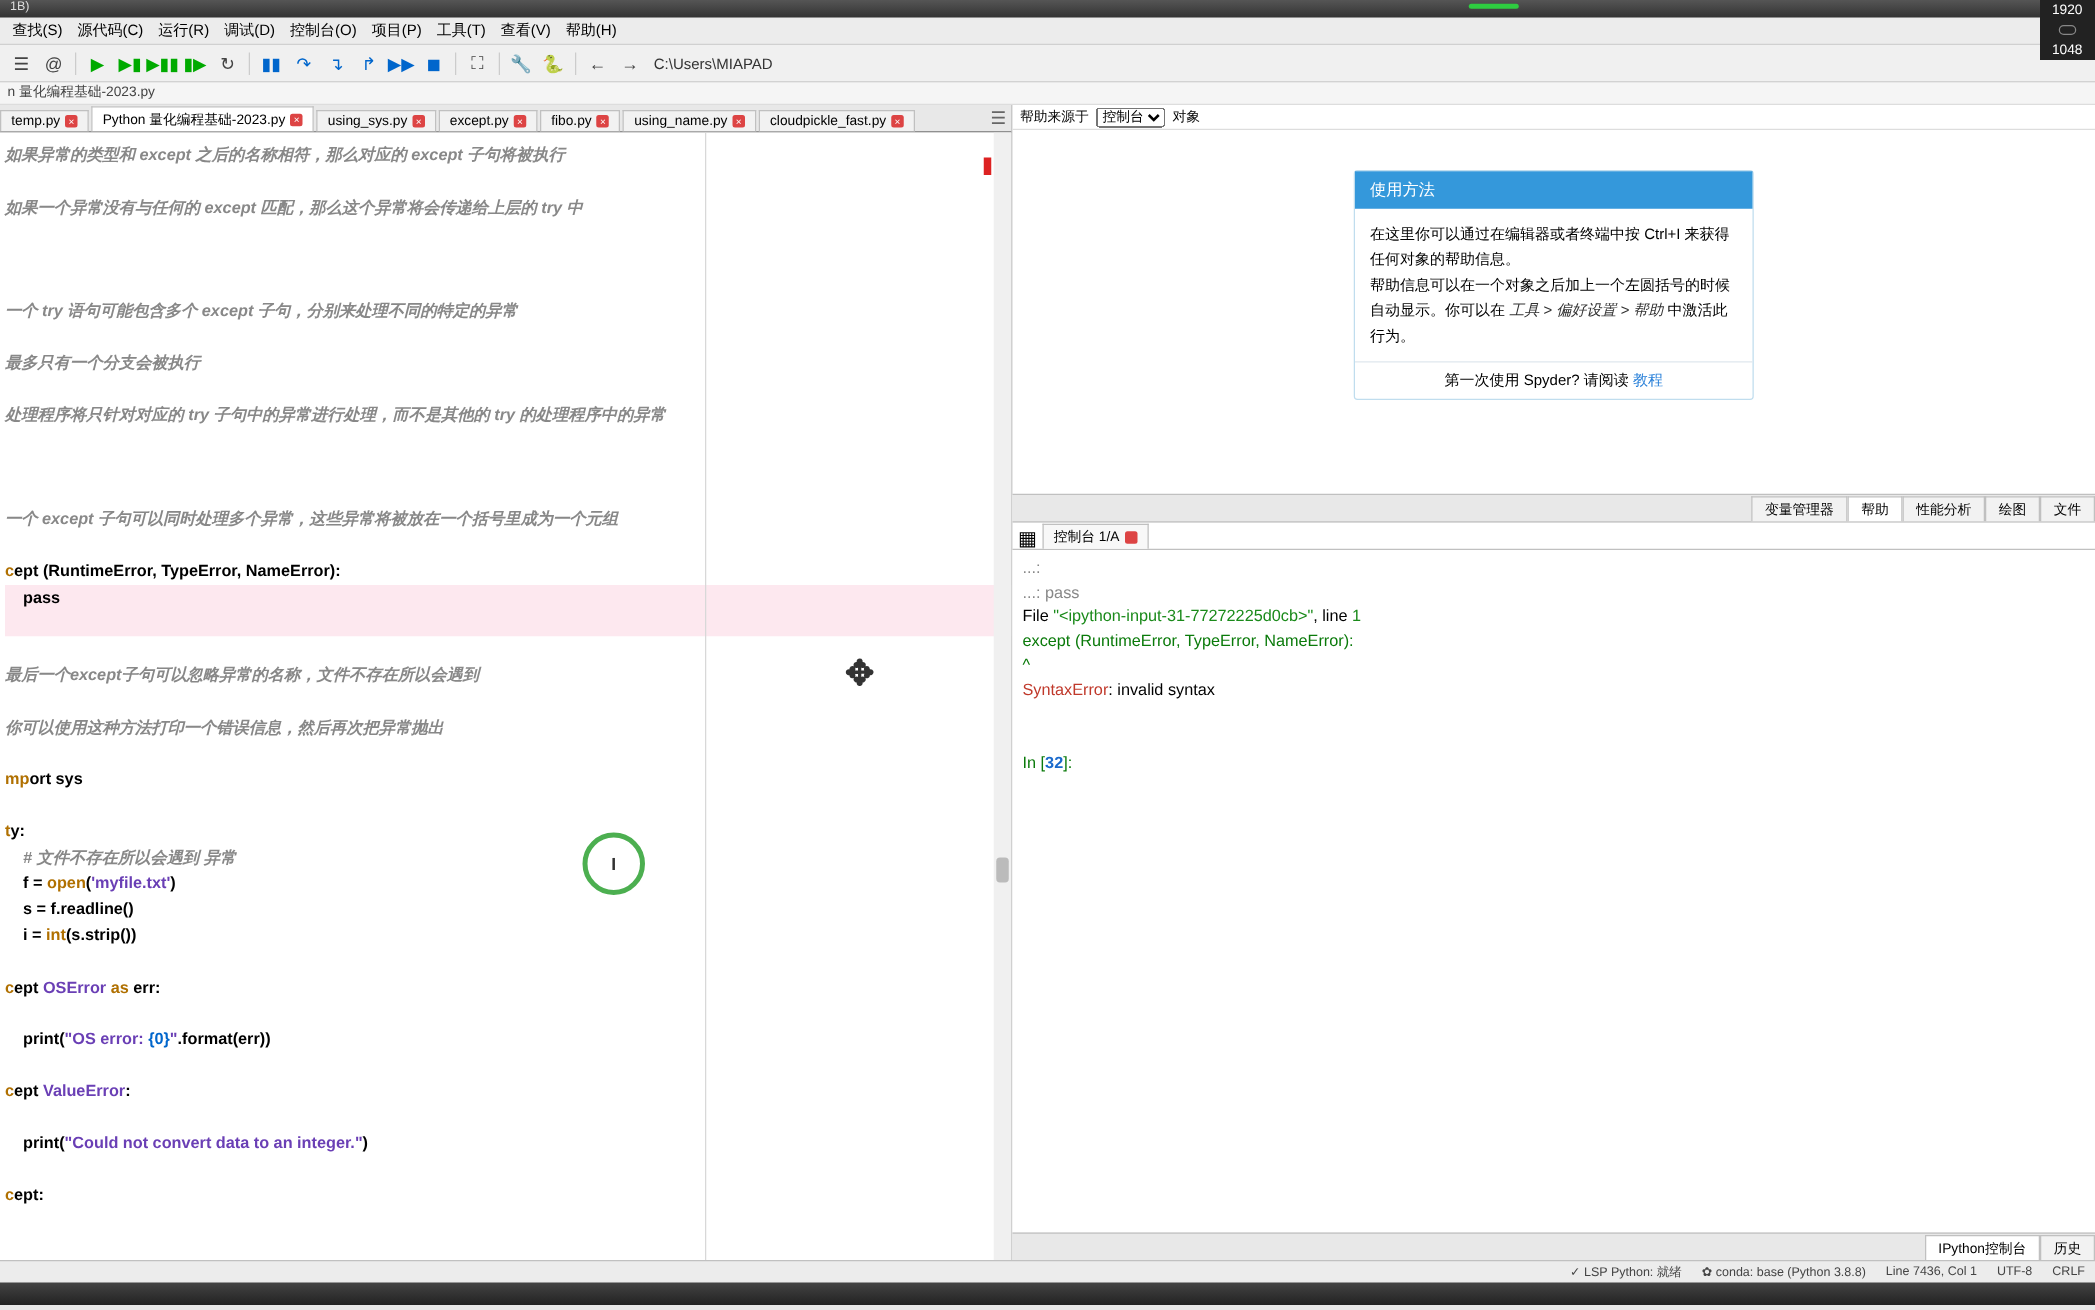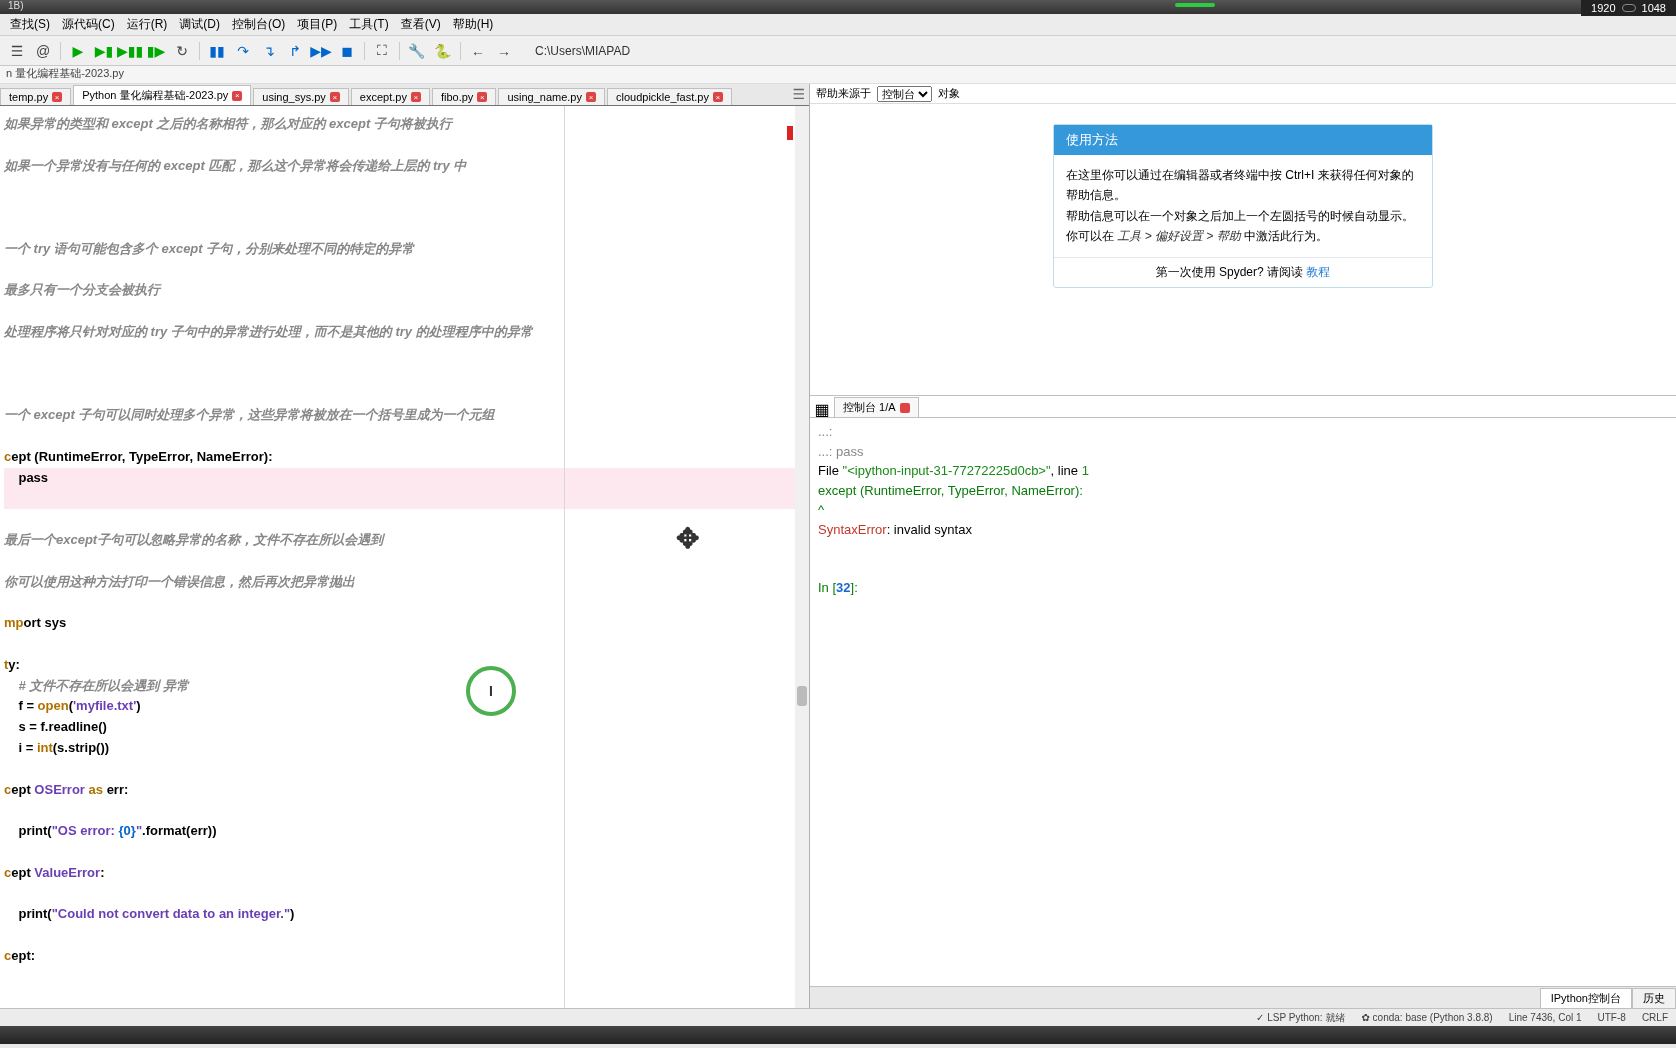--- a/index.html
+++ b/index.html
@@ -1,32 +1,32 @@
 <!DOCTYPE html>
 <html><head>
 <meta charset="utf-8">
 <style>
 * { margin: 0; padding: 0; box-sizing: border-box; font-family: "Microsoft YaHei", sans-serif; }
 body { background: #e8e8e8; width: 1676px; height: 1048px; overflow: hidden; position: relative; }
 
 .top-strip { height: 14px; background: linear-gradient(#555,#333); position: relative; }
 .top-strip .progress { position: absolute; top: 3px; left: 1175px; width: 40px; height: 4px; background: #2ecc40; border-radius: 2px; }
 .top-strip .tab { position: absolute; top: 0; left: 0; padding: 0 8px; font-size: 10px; color: #ddd; }
-.res-badge { position: absolute; top: 0; right: 0; background: #222; color: #fff; font-size: 11px; padding: 2px 10px; display: flex; gap: 6px; align-items: center; }
+.res-badge { position: absolute; top: 0; right: 0; background: #222; color: #fff; font-size: 11px; padding: 2px 10px; display: flex; gap: 6px; align-items: center; flex-direction: column; }
 .res-badge .link { width: 14px; height: 8px; border: 1px solid #888; border-radius: 4px; }
 
 .menubar { height: 22px; background: #ececec; display: flex; align-items: center; padding: 0 4px; font-size: 12px; border-bottom: 1px solid #d0d0d0; }
 .menubar span { padding: 2px 6px; cursor: default; }
 
 .toolbar { height: 30px; background: #f0f0f0; display: flex; align-items: center; padding: 0 6px; gap: 4px; border-bottom: 1px solid #c8c8c8; }
 .tbtn { width: 22px; height: 22px; display: flex; align-items: center; justify-content: center; font-size: 14px; color: #444; }
 .tbtn.green { color: #0a0; }
 .tbtn.blue { color: #06c; }
 .tbtn.sep { width: 1px; height: 18px; background: #ccc; margin: 0 2px; }
-.toolbar .path { margin-left: 16px; font-size: 12px; color: #333; }
+.toolbar .path { margin-left: 4px; font-size: 12px; color: #333; }
 
 .filepath-bar { height: 18px; background: #f5f5f5; font-size: 11px; padding: 0 6px; color: #444; border-bottom: 1px solid #ddd; }
 
 .main { display: flex; height: calc(100% - 14px - 22px - 30px - 18px - 22px - 18px); }
 
 .left-pane { width: 810px; display: flex; flex-direction: column; border-right: 1px solid #b0b0b0; }
 .tabstrip { height: 22px; background: #e8e8e8; display: flex; align-items: flex-end; border-bottom: 1px solid #737373; position: relative; }
 .ftab { padding: 2px 8px; font-size: 11px; border: 1px solid #c0c0c0; border-bottom: none; background: #f2f2f2; margin-right: 2px; display: flex; align-items: center; gap: 4px; }
 .ftab.active { background: #fff; }
 .ftab .x { width: 10px; height: 10px; background: #d44; border-radius: 2px; font-size: 8px; color: #fff; display: flex; align-items: center; justify-content: center; }
@@ -46,21 +46,21 @@
 .scrollbar-v { position: absolute; right: 0; top: 0; bottom: 0; width: 14px; background: #f0f0f0; }
 .scrollbar-v .thumb { position: absolute; left: 2px; right: 2px; top: 580px; height: 20px; background: #bbb; border-radius: 3px; }
 
 .move-cursor { position: absolute; top: 416px; left: 676px; font-size: 28px; color: #333; pointer-events: none; }
 .ring { position: absolute; top: 560px; left: 466px; width: 50px; height: 50px; border: 4px solid #4caf50; border-radius: 50%; display: flex; align-items: center; justify-content: center; font-size: 14px; color: #333; pointer-events: none; }
 
 .right-pane { flex: 1; display: flex; flex-direction: column; background: #fff; }
 .help-header { height: 20px; font-size: 11px; padding: 2px 6px; display: flex; align-items: center; gap: 6px; border-bottom: 1px solid #ddd; }
 .help-header select { font-size: 11px; }
 .help-body { height: 292px; padding: 16px; position: relative; border-bottom: 1px solid #c0c0c0; }
-.help-card { border: 1px solid #c0ddee; border-radius: 3px; margin: 4px auto; width: 380px; }
+.help-card { border: 1px solid #c0ddee; border-radius: 3px; margin: 16px auto; width: 320px; }
 .help-card .tt { background: #3498db; color: #fff; padding: 6px 12px; font-size: 13px; }
 .help-card .bd { padding: 10px 12px; font-size: 12px; line-height: 1.7; }
 .help-card .bd em { font-style: italic; color: #333; }
 .help-card .ft { text-align: center; padding: 6px; font-size: 12px; border-top: 1px solid #e0e8ee; }
 .help-card .ft a { color: #2980d9; text-decoration: none; }
 
 .panel-tabs { height: 22px; background: #e8e8e8; display: flex; justify-content: flex-end; align-items: flex-end; border-bottom: 1px solid #c0c0c0; }
 .ptab { padding: 2px 10px; font-size: 11px; border: 1px solid #c0c0c0; border-bottom: none; background: #f2f2f2; }
 .ptab.active { background: #fff; }
 
@@ -233,20 +233,27 @@
         <div class="tt">使用方法</div>
         <div class="bd">
           <span>在这里你可以通过在编辑器或者终端中按 </span><span>Ctrl+I</span><span> 来获得任何对象的帮助信息。</span><br>
           <span>帮助信息可以在一个对象之后加上一个左圆括号的时候自动显示。你可以在 </span><em>工具 &gt; 偏好设置 &gt; 帮助</em><span> 中激活此行为。</span>
         </div>
         <div class="ft">
           <span>第一次使用 Spyder? 请阅读 </span><a href="#">教程</a>
         </div>
       </div>
     </div>
+    <div class="panel-tabs">
+      <div class="ptab">变量管理器</div>
+      <div class="ptab active">帮助</div>
+      <div class="ptab">性能分析</div>
+      <div class="ptab">绘图</div>
+      <div class="ptab">文件</div>
+    </div>
     <div class="console-tabs">
       <div class="ico">▦</div>
       <div class="ct">
           <span>控制台 1/A</span>
           <span class="x"></span>
         </div>
     </div>
     <div class="console">
       <div><span class="inpre">   ...: </span></div>
       <div><span class="inpre">   ...:     pass</span></div>

